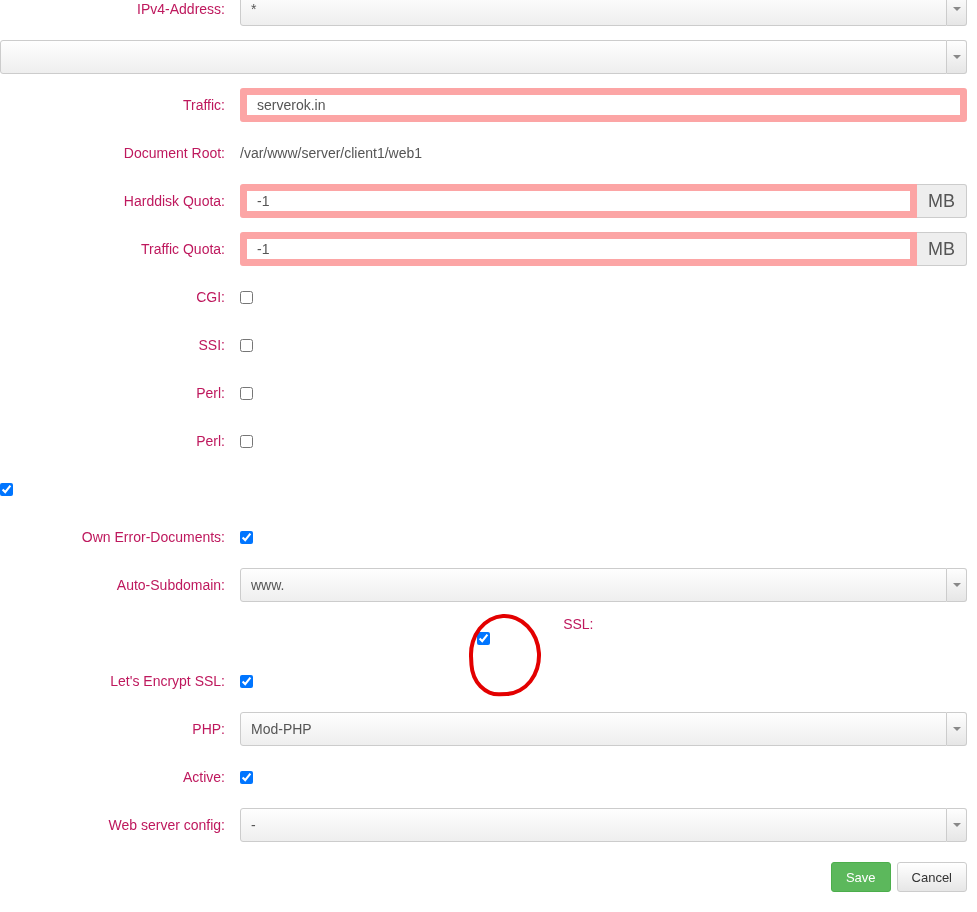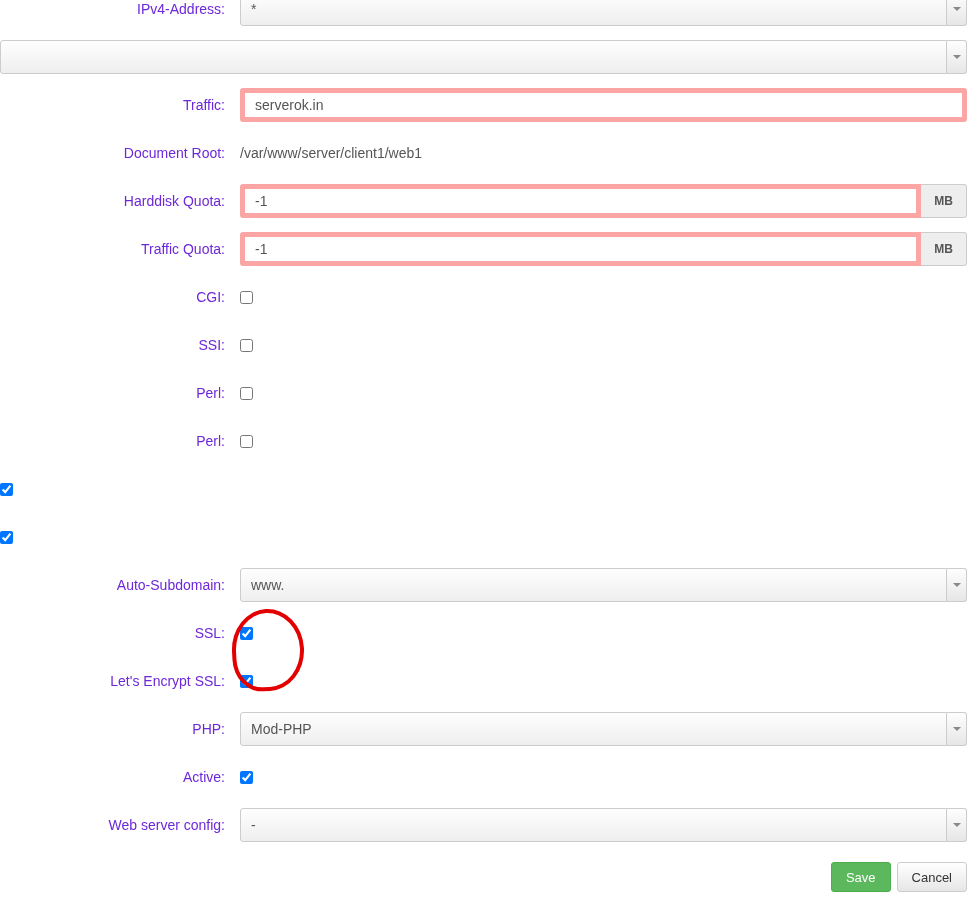--- a/index.html
+++ b/index.html
@@ -15,21 +15,21 @@
       display: flex;
       align-items: center;
       min-height: 34px;
       margin-bottom: 14px;
     }
     .label-col {
       width: 240px;
       text-align: right;
       padding-right: 15px;
       font-size: 14px;
-      color: #6d28d9;
+      color: #be185d;
     }
     .input-col {
       flex: 1;
       padding-right: 10px;
       position: relative;
     }
     .select-wrap {
       position: relative;
       display: flex;
     }
@@ -61,21 +61,21 @@
     .caret {
       width: 0;
       height: 0;
       border-left: 4px solid transparent;
       border-right: 4px solid transparent;
       border-top: 4px solid #888;
     }
     .text-input {
       width: 100%;
       height: 34px;
-      border: 5px solid #fca5a5;
+      border: 7px solid #fca5a5;
       border-radius: 3px;
       padding: 0 10px;
       font-size: 14px;
       color: #555;
       background: #fff;
     }
     .static-text {
       font-size: 14px;
       color: #555;
       padding-left: 0;
@@ -90,22 +90,21 @@
       display: flex;
       align-items: center;
       justify-content: center;
       min-width: 46px;
       padding: 0 12px;
       border: 1px solid #ccc;
       border-left: none;
       border-radius: 0 3px 3px 0;
       background: #eeeeee;
       color: #555;
-      font-size: 12px;
-      font-weight: bold;
+      font-size: 18px;
     }
     .checkbox-wrap {
       display: flex;
       align-items: flex-start;
       padding-top: 0;
     }
     input[type="checkbox"] {
       width: 13px;
       height: 13px;
       margin-top: 0;
@@ -237,38 +236,39 @@
   </div>
 
 
   <div class="form-row">
     <div class="input-col checkbox-wrap">
       <input type="checkbox" checked="" style="">
     </div>
   </div>
 
   <div class="form-row">
+    <div class="label-col">Own Error-Documents:</div>
     <div class="input-col checkbox-wrap">
       <input type="checkbox" checked="" style="">
     </div>
   </div>
 
   <div class="form-row">
     <div class="label-col">Auto-Subdomain:</div>
     <div class="input-col">
       <div class="select-wrap">
         <div class="select-input">www.</div>
         <div class="select-btn">
             <span class="caret"></span>
           </div>
       </div>
     </div>
   </div>
 
-  <div class="form-row" style="position:relative;">
+  <div class="form-row" style="position:relative;flex-direction:column;">
     <div class="label-col">SSL:</div>
     <div class="input-col checkbox-wrap" style="position:relative;">
       <input type="checkbox" checked="" style="">
       <div class="annotation-circle" style="left:-8px; top:-18px;"></div>
     </div>
   </div>
 
   <div class="form-row">
     <div class="label-col">Let's Encrypt SSL:</div>
     <div class="input-col checkbox-wrap">

